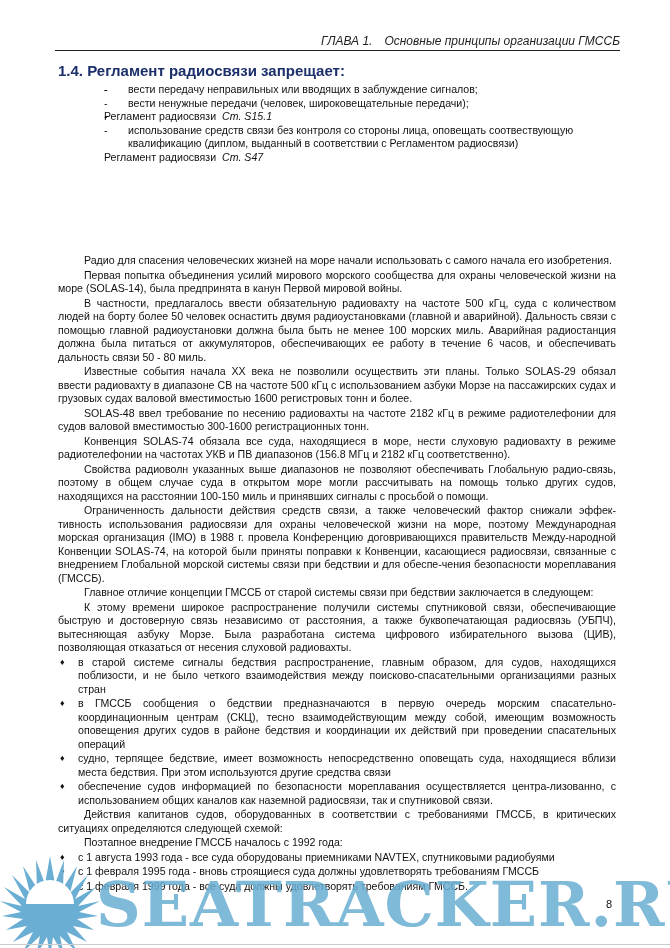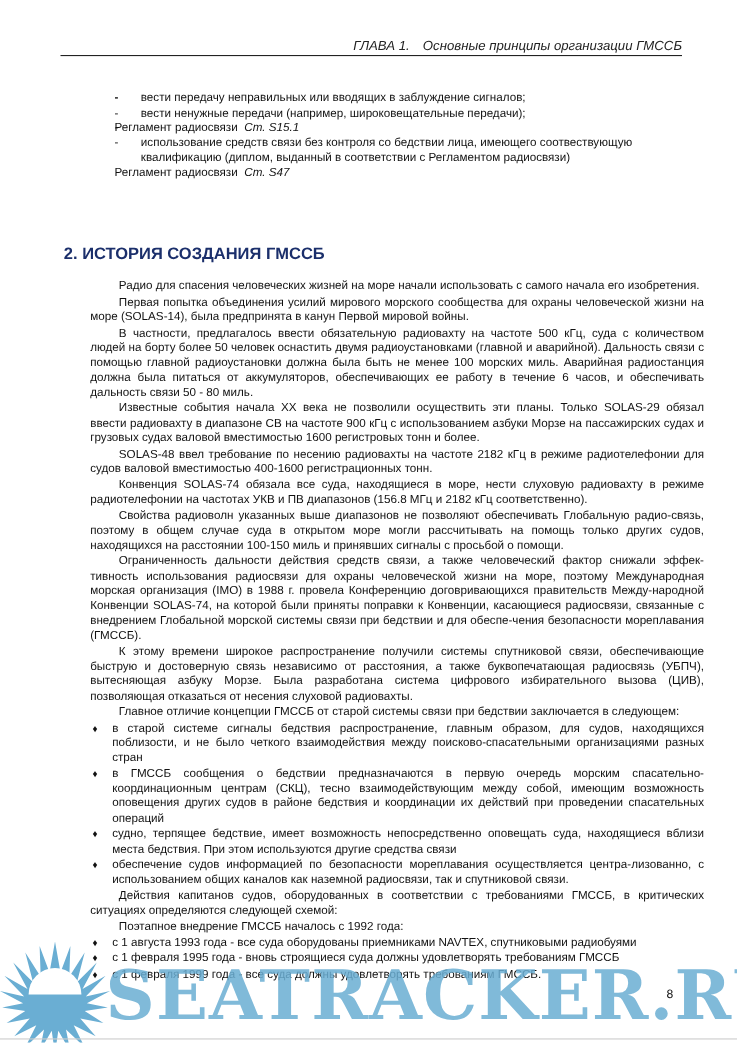--- a/index.html
+++ b/index.html
@@ -27,44 +27,44 @@
 </style>
 </head>
 <body>
 
 <div class="page">
 
   <div class="running-head">
     <span>ГЛАВА 1.</span><span class="gap"></span><span>Основные принципы организации ГМССБ</span>
   </div>
 
+  <h2 class="sec" style="top:62px;">1.4. Регламент радиосвязи запрещает:</h2>
 
   <div class="dash-list" style="top:83px;">
     <div class="dash-item"><span class="mk">-</span></div>
     <div class="dash-item"><span class="mk">-</span><span>вести передачу неправильных или вводящих в заблуждение сигналов;</span></div>
-    <div class="dash-item"><span class="mk">-</span><span>вести ненужные передачи (например, широковещательные передачи);</span></div>
+    <div class="dash-item"><span class="mk">-</span><span>вести ненужные передачи (человек, широковещательные передачи);</span></div>
     <div class="dash-item"><span class="mk">-</span></div>
     <div class="ref"><span>Регламент радиосвязи</span><i>Ст. S15.1</i></div>
-    <div class="dash-item"><span class="mk">-</span><span>использование средств связи без контроля со бедствии лица, имеющего соотвествующую квалификацию (диплом, выданный в соответствии с Регламентом радиосвязи)</span></div>
+    <div class="dash-item"><span class="mk">-</span><span>использование средств связи без контроля со стороны лица, оповещать соотвествующую квалификацию (диплом, выданный в соответствии с Регламентом радиосвязи)</span></div>
     <div class="ref"><span>Регламент радиосвязи</span><i>Ст. S47</i></div>
   </div>
 
-  <h2 class="sec" style="top:222px;">2. ИСТОРИЯ СОЗДАНИЯ ГМССБ</h2>
 
-  <div class="body-text" style="top:254px;margin-left:24px;">
+  <div class="body-text" style="top:254px;">
     <p>Радио для спасения человеческих жизней на море начали использовать с самого начала его изобретения.</p>
     <p>Первая попытка объединения усилий мирового морского сообщества для охраны человеческой жизни на море  (SOLAS-14), была предпринята в канун Первой мировой войны.</p>
     <p>В частности, предлагалось ввести обязательную радиовахту на частоте 500 кГц, суда с количеством людей на борту более 50 человек оснастить двумя радиоустановками (главной и аварийной). Дальность связи с помощью главной радиоустановки должна была быть не менее 100 морских миль. Аварийная радиостанция должна была питаться от аккумуляторов, обеспечивающих ее работу в течение 6 часов, и обеспечивать дальность связи 50 - 80 миль.</p>
-    <p>Известные события начала XX века не позволили осуществить эти планы. Только SOLAS-29 обязал ввести радиовахту в диапазоне СВ на частоте 900 кГц с использованием азбуки Морзе на пассажирских судах и грузовых судах валовой вместимостью 1600 регистровых тонн и более.</p>
-    <p>SOLAS-48 ввел требование по несению радиовахты на частоте 2182 кГц в режиме радиотелефонии для судов валовой вместимостью 400-1600 регистрационных тонн.</p>
+    <p>Известные события начала XX века не позволили осуществить эти планы. Только SOLAS-29 обязал ввести радиовахту в диапазоне СВ на частоте 500 кГц с использованием азбуки Морзе на пассажирских судах и грузовых судах валовой вместимостью 1600 регистровых тонн и более.</p>
+    <p>SOLAS-48 ввел требование по несению радиовахты на частоте 2182 кГц в режиме радиотелефонии для судов валовой вместимостью 300-1600 регистрационных тонн.</p>
     <p>Конвенция SOLAS-74 обязала все суда, находящиеся в море, нести слуховую радиовахту в режиме радиотелефонии на частотах УКВ и ПВ диапазонов (156.8 МГц и 2182 кГц соответственно).</p>
     <p>Свойства радиоволн указанных выше диапазонов не позволяют обеспечивать Глобальную радио-связь, поэтому в общем случае суда в открытом море могли рассчитывать на помощь только других судов, находящихся на расстоянии 100-150 миль и принявших сигналы с просьбой о помощи.</p>
     <p>Ограниченность дальности действия средств связи, а также человеческий фактор снижали эффек-тивность использования радиосвязи для охраны человеческой жизни на море, поэтому Международная морская организация (IMO) в 1988 г. провела Конференцию договривающихся правительств Между-народной Конвенции SOLAS-74, на которой были приняты поправки к Конвенции, касающиеся радиосвязи, связанные с внедрением Глобальной морской системы связи при бедствии и для обеспе-чения безопасности мореплавания (ГМССБ).</p>
+    <p>Главное отличие концепции ГМССБ от старой системы связи при бедствии заключается в следующем:</p>
     <p>К этому времени широкое распространение получили системы спутниковой связи, обеспечивающие быструю и достоверную связь независимо от расстояния, а также буквопечатающая радиосвязь (УБПЧ), вытесняющая азбуку Морзе. Была разработана система цифрового избирательного вызова (ЦИВ), позволяющая отказаться от несения слуховой радиовахты.</p>
-    <p>Главное отличие концепции ГМССБ от старой системы связи при бедствии заключается в следующем:</p>
 
     <div class="bul"><span class="dia">♦</span><span>в старой системе сигналы бедствия распространение, главным образом, для судов, находящихся поблизости, и не было четкого взаимодействия между поисково-спасательными организациями разных стран</span></div>
     <div class="bul"><span class="dia">♦</span><span>в ГМССБ сообщения о бедствии предназначаются в первую очередь морским спасательно-координационным центрам (СКЦ), тесно взаимодействующим между собой, имеющим возможность оповещения других судов в районе бедствия и  координации их действий при проведении спасательных операций</span></div>
     <div class="bul"><span class="dia">♦</span><span>судно, терпящее бедствие, имеет возможность непосредственно оповещать суда, находящиеся вблизи места бедствия. При этом используются другие средства связи</span></div>
     <div class="bul"><span class="dia">♦</span><span>обеспечение судов информацией по безопасности мореплавания осуществляется центра-лизованно, с использованием общих каналов как наземной радиосвязи, так и спутниковой связи.</span></div>
 
     <p>Действия капитанов судов, оборудованных в соответствии с требованиями ГМССБ, в критических ситуациях определяются следующей схемой:</p>
     <p>Поэтапное внедрение ГМССБ началось с 1992 года:</p>
 
     <div class="bul"><span class="dia">♦</span><span>с 1 августа 1993 года - все суда оборудованы приемниками NAVTEX, спутниковыми радиобуями</span></div>

